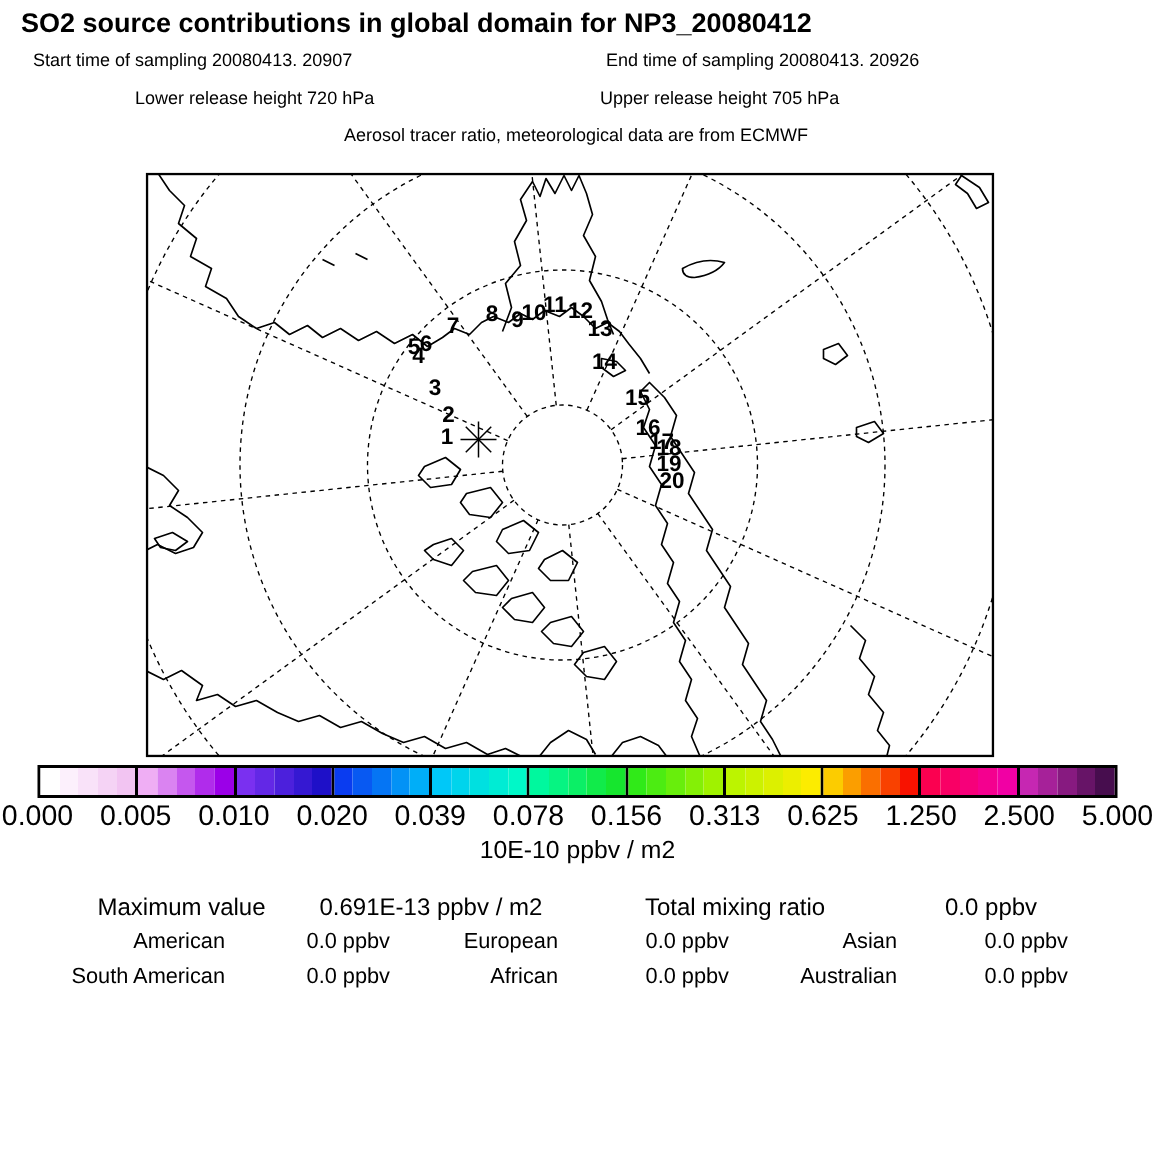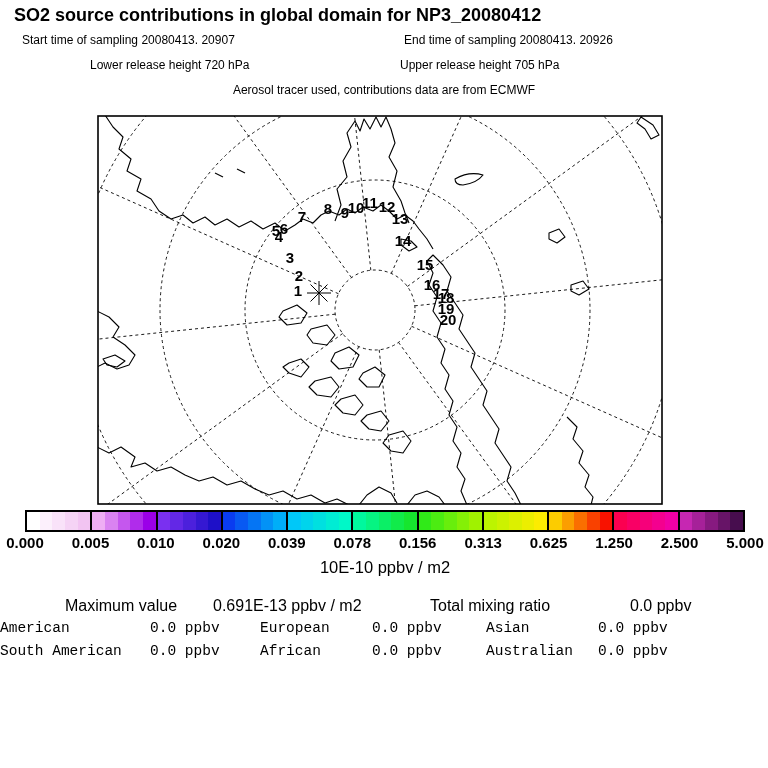--- a/index.html
+++ b/index.html
@@ -18,43 +18,43 @@
   #l4{left:0;top:83px;width:768px;text-align:center;}
   #map-wrap{left:97px;top:115px;width:566px;height:390px;}
   #colorbar{
     left:25px;top:510px;width:720px;height:22px;box-sizing:border-box;
     border:2px solid #000;display:flex;
   }
   .cb-seg{flex:1;display:flex;border-right:2px solid #000;}
   .cb-seg:last-child{border-right:none;}
   .cb-cell{flex:1;}
   #cb-ticks{left:25px;top:534px;width:720px;height:18px;}
-  .cb-tick{position:absolute;transform:translateX(-50%);font-size:15px;font-weight:bold;white-space:nowrap;}
+  .cb-tick{position:absolute;transform:translateX(-50%);font-size:19px;font-weight:normal;white-space:nowrap;}
   #cb-unit{left:25px;top:558px;width:720px;text-align:center;font-size:16.5px;}
   #stat-line1{left:0;top:597px;width:768px;height:20px;font-size:16px;}
   #stat-max-label{left:65px;top:0;}
   #stat-max-value{left:213px;top:0;}
   #stat-total-label{left:430px;top:0;}
   #stat-total-value{left:630px;top:0;}
   #region-grid{
     left:0px;top:620px;display:grid;
     grid-template-columns:150px 110px 112px 114px 112px 114px;
     row-gap:7px;font-size:14.5px;
   }
-  #region-grid span{white-space:nowrap;font-family:Liberation Mono, monospace;}
+  #region-grid span{text-align:right;white-space:nowrap;}
 </style>
 </head>
 <body>
 
 <div id="title" class="abs">SO2 source contributions in global domain for NP3_20080412</div>
 <div id="l2a" class="abs hline">Start time of sampling 20080413. 20907</div>
 <div id="l2b" class="abs hline">End time of sampling 20080413. 20926</div>
 <div id="l3a" class="abs hline">Lower release height  720 hPa</div>
 <div id="l3b" class="abs hline">Upper release height  705 hPa</div>
-<div id="l4" class="abs hline">Aerosol tracer used, contributions data are from ECMWF</div>
+<div id="l4" class="abs hline">Aerosol tracer ratio, meteorological data are from ECMWF</div>
 
 <div id="map-wrap" class="abs"><svg width="566" height="390" viewBox="0 0 566 390">
       <defs>
         <clipPath id="mapclip">
           <rect x="1" y="1" width="564" height="388"></rect>
         </clipPath>
       </defs>
       <g clip-path="url(#mapclip)">
         <circle cx="278" cy="195" r="40" fill="none" stroke="#000" stroke-width="0.9" stroke-dasharray="3 3"></circle>
         <circle cx="278" cy="195" r="130" fill="none" stroke="#000" stroke-width="0.9" stroke-dasharray="3 3"></circle>

